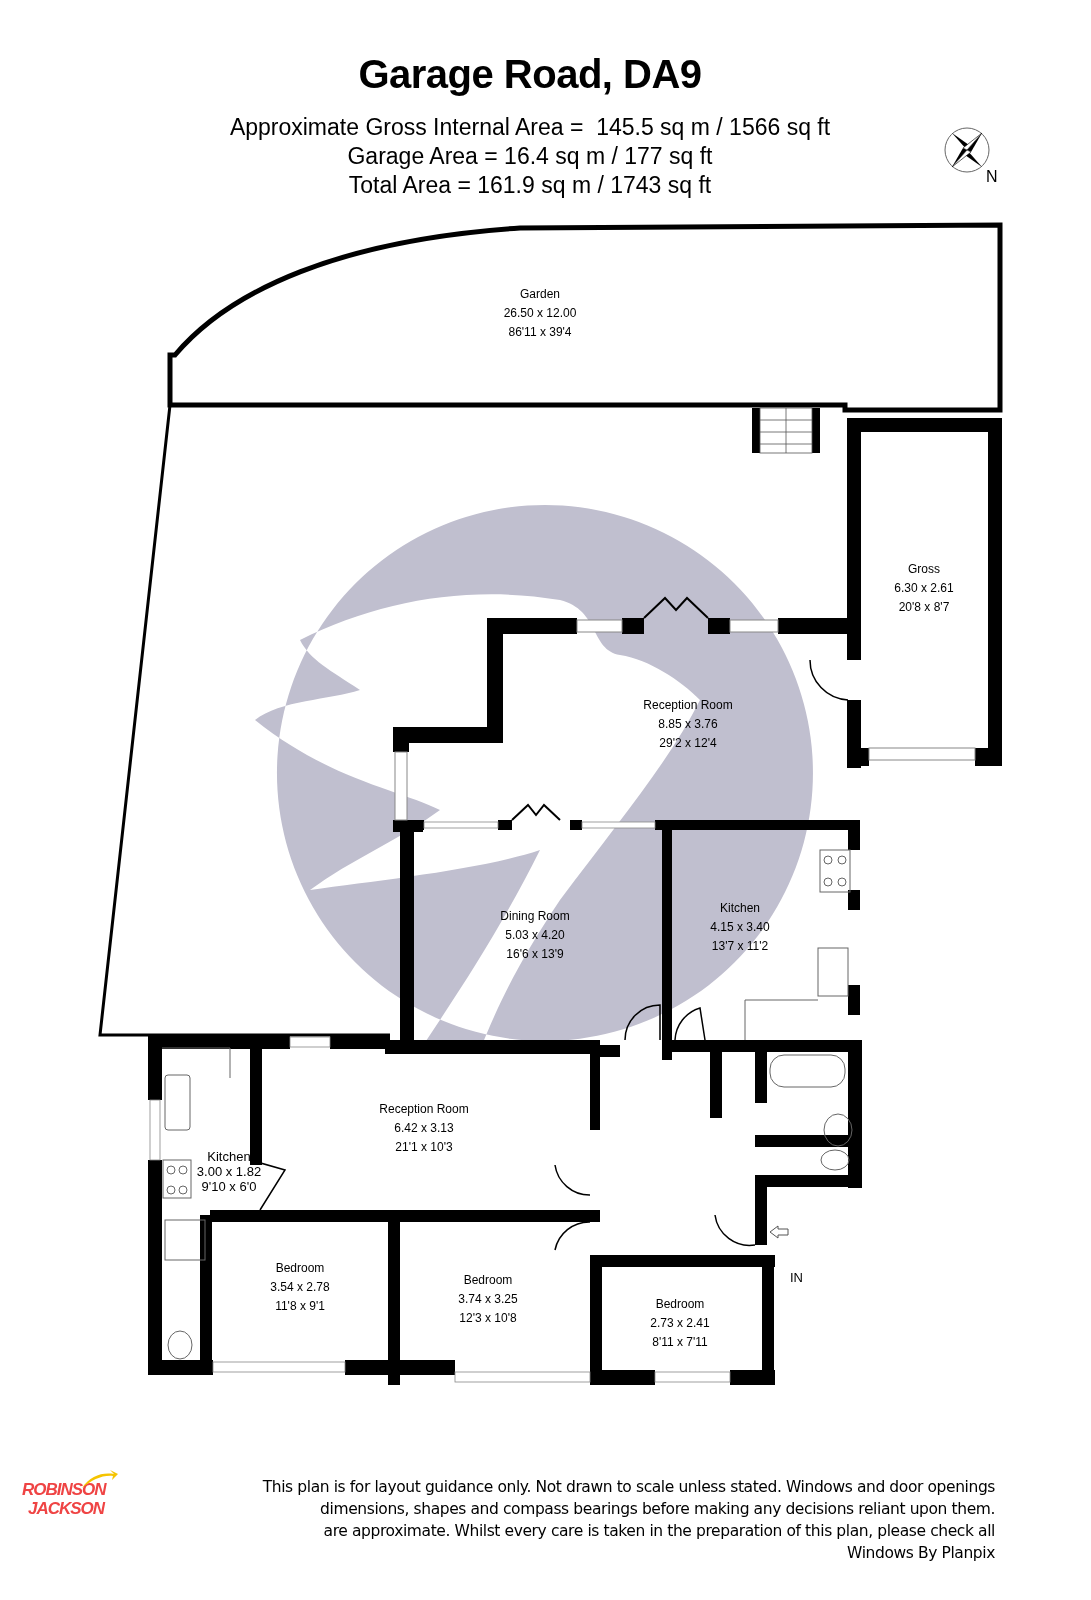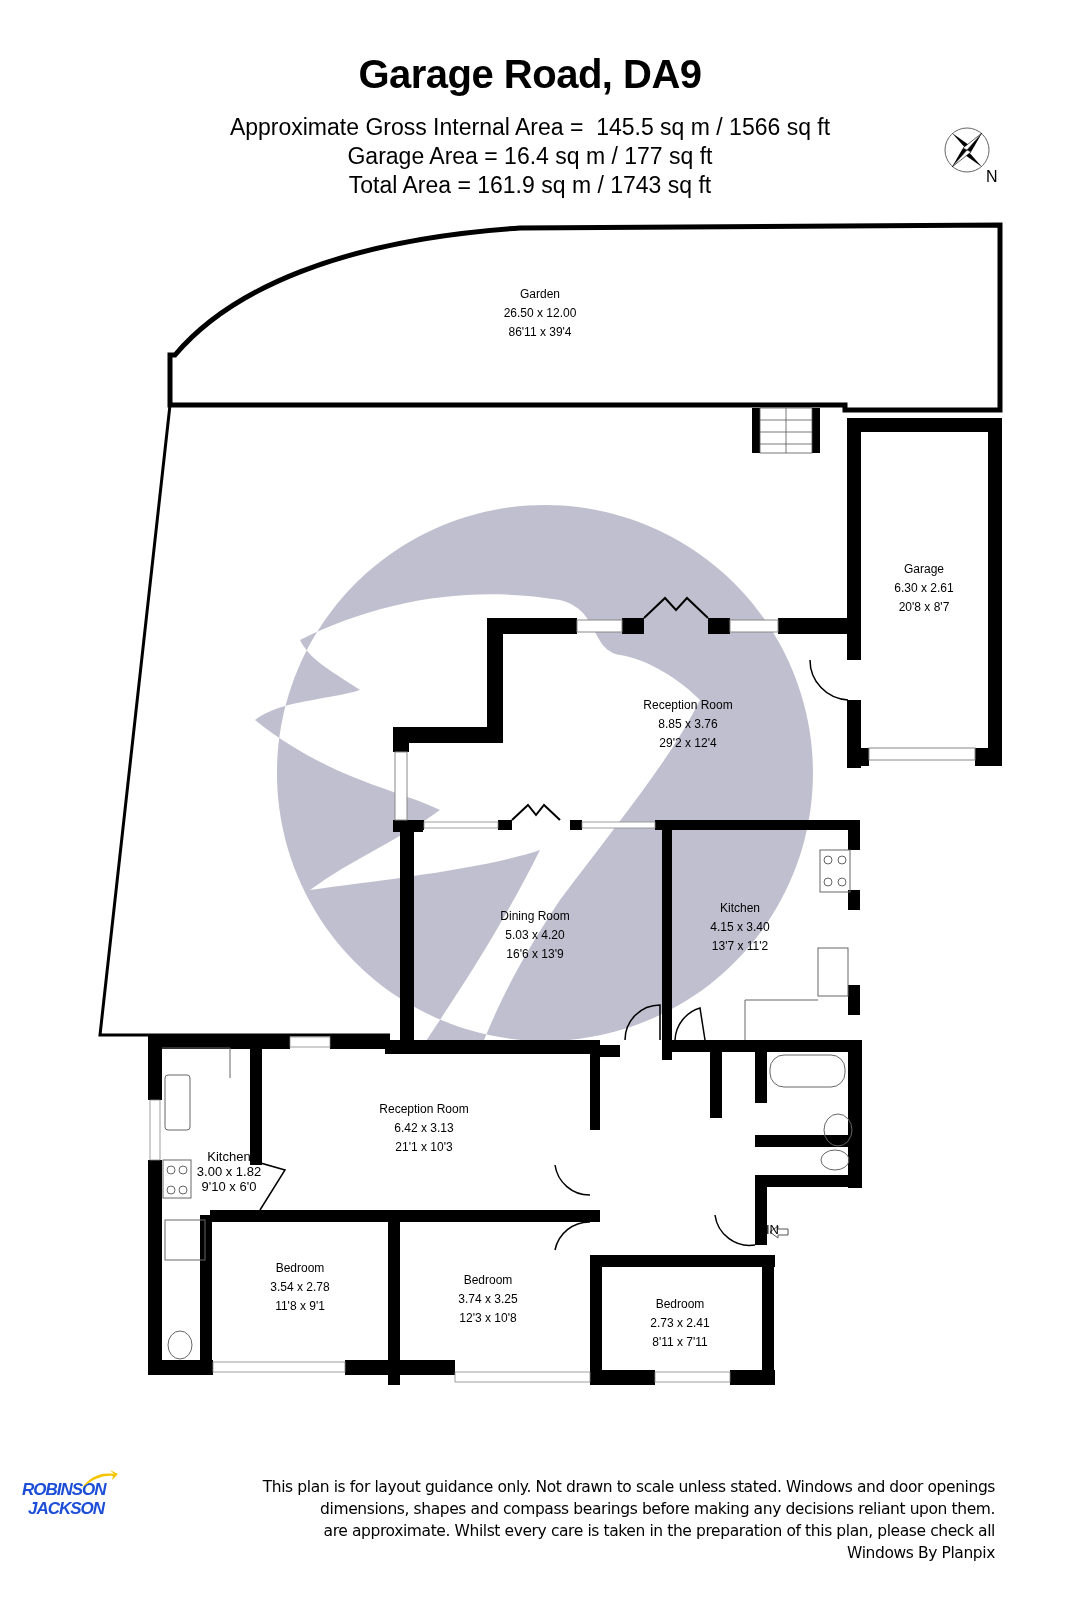--- a/index.html
+++ b/index.html
@@ -7,21 +7,21 @@
   .title { position: absolute; top: 52px; left: 0; width: 1060px; text-align: center; font-size: 40px; font-weight: bold; letter-spacing: -0.5px; }
   .areas { position: absolute; top: 113px; left: 0; width: 1060px; text-align: center; font-size: 23px; line-height: 29px; }
   .areas div { white-space: pre; }
   .compass { position: absolute; left: 935px; top: 125px; width: 70px; height: 65px; }
   .compass-n { position: absolute; left: 986px; top: 168px; font-size: 16px; }
   svg.plan { position: absolute; left: 0; top: 0; }
   .room-label { position: absolute; text-align: center; font-size: 12px; line-height: 19px; transform: translateX(-50%); white-space: nowrap; }
   .room-label.small { font-size: 13px; line-height: 15px; }
   .disclaimer { position: absolute; top: 1436px; left: 95px; width: 900px; text-align: right; font-family: "DejaVu Sans", sans-serif; font-size: 15.5px; line-height: 22px; letter-spacing: -0.4px; margin-top: 40px; }
   .logo { position: absolute; left: 22px; top: 1480px; width: 100px; }
-  .logo .word { font-family: "Liberation Sans", sans-serif; font-weight: bold; font-style: italic; color: #1d4ed8; font-size: 17px; line-height: 19px; letter-spacing: -1px; display: block; }
+  .logo .word { font-family: "Liberation Sans", sans-serif; font-weight: bold; font-style: italic; color: #ef4444; font-size: 17px; line-height: 19px; letter-spacing: -1px; display: block; }
   .logo .word.j { padding-left: 6px; }
   .in-label { position: absolute; left: 772px; top: 1222px; font-size: 13px; }
 </style>
 </head>
 <body>
 
 <div class="title">Garage Road, DA9</div>
 <div class="areas">
   <div>Approximate Gross Internal Area =  145.5 sq m / 1566 sq ft</div>
   <div>Garage Area = 16.4 sq m / 177 sq ft</div>
@@ -176,21 +176,21 @@
 
   <path d="M770,1232 L778,1226 L778,1229 L788,1229 L788,1235 L778,1235 L778,1238 Z" fill="none" stroke="#555" stroke-width="1"></path>
 </svg>
 
 <div class="room-label" style="left:540px;top:285px;">
   <div>Garden</div>
   <div>26.50 x 12.00</div>
   <div>86'11 x 39'4</div>
 </div>
 <div class="room-label" style="left:924px;top:560px;">
-  <div>Garage</div>
+  <div>Gross</div>
   <div>6.30 x 2.61</div>
   <div>20'8 x 8'7</div>
 </div>
 <div class="room-label" style="left:688px;top:696px;">
   <div>Reception Room</div>
   <div>8.85 x 3.76</div>
   <div>29'2 x 12'4</div>
 </div>
 <div class="room-label" style="left:535px;top:907px;">
   <div>Dining Room</div>
@@ -221,21 +221,21 @@
   <div>Bedroom</div>
   <div>3.74 x 3.25</div>
   <div>12'3 x 10'8</div>
 </div>
 <div class="room-label" style="left:680px;top:1295px;">
   <div>Bedroom</div>
   <div>2.73 x 2.41</div>
   <div>8'11 x 7'11</div>
 </div>
 
-<div class="in-label" style="left:766px;">IN</div>
+<div class="in-label" style="left:790px;margin-top:48px;">IN</div>
 
 <div class="disclaimer">
   <div>This plan is for layout guidance only. Not drawn to scale unless stated. Windows and door openings</div>
   <div>dimensions, shapes and compass bearings before making any decisions reliant upon them.</div>
   <div>are approximate. Whilst every care is taken in the preparation of this plan, please check all</div>
   <div>Windows By Planpix</div>
 </div>
 
 <div class="logo">
   <svg width="40" height="22" style="position:absolute;left:58px;top:-12px;" viewBox="0 0 40 22">

